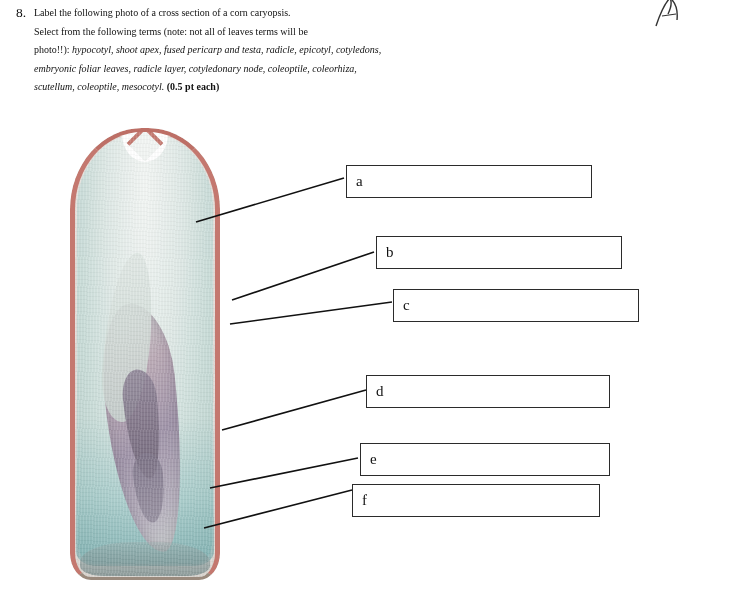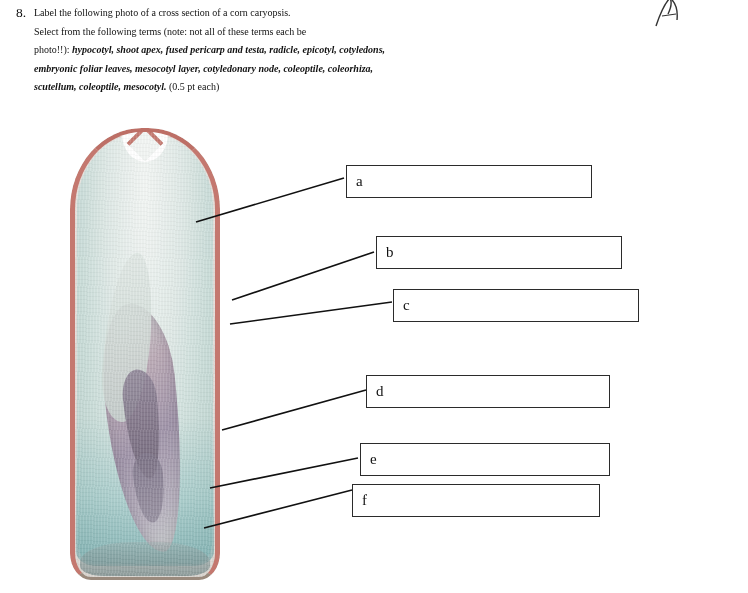--- a/index.html
+++ b/index.html
@@ -35,22 +35,22 @@
     text-align: right;
     padding-right: 8px;
     box-sizing: border-box;
   }
   .q-text {
     font-size: 10px;
     line-height: 18.5px;
     width: 560px;
   }
   .q-line { display: block; }
-  .term-list { font-style: italic; font-weight: bold; }
-  .bold { font-weight: normal; font-style: normal; }
+  .term-list { font-style: italic; }
+  .bold { font-weight: bold; font-style: normal; }
 
   
   #photo-area {
     position: absolute;
     left: 62px;
     top: 128px;
     width: 190px;
     height: 452px;
   }
   .kernel-outer {
@@ -204,23 +204,23 @@
   }
 </style>
 </head>
 <body>
 
 <div id="question-block">
   <div class="q-row">
     <div class="q-number">8.</div>
     <div class="q-text">
       <span class="q-line">Label the following photo of a cross section of a corn caryopsis.</span>
-      <span class="q-line">Select from the following terms (note: not all of these terms each be</span>
+      <span class="q-line">Select from the following terms (note: not all of leaves terms will be</span>
       <span>photo!!): </span><span class="term-list">hypocotyl, shoot apex, fused pericarp and testa, radicle, epicotyl, cotyledons,</span>
-      <span class="q-line term-list">embryonic foliar leaves, mesocotyl layer, cotyledonary node, coleoptile, coleorhiza,</span>
+      <span class="q-line term-list">embryonic foliar leaves, radicle layer, cotyledonary node, coleoptile, coleorhiza,</span>
       <span class="term-list">scutellum, coleoptile, mesocotyl. </span><span class="bold">(0.5 pt each)</span>
     </div>
   </div>
 </div>
 
 <svg id="stray-mark" viewBox="0 0 40 34">
   <path d="M6 30 C10 18, 14 8, 20 2 C22 6, 21 12, 18 18" stroke="#333" stroke-width="1.4" fill="none"></path>
   <path d="M20 2 C25 6, 28 14, 27 24" stroke="#333" stroke-width="1.4" fill="none"></path>
   <path d="M12 20 L26 18" stroke="#333" stroke-width="1.2" fill="none"></path>
 </svg>

